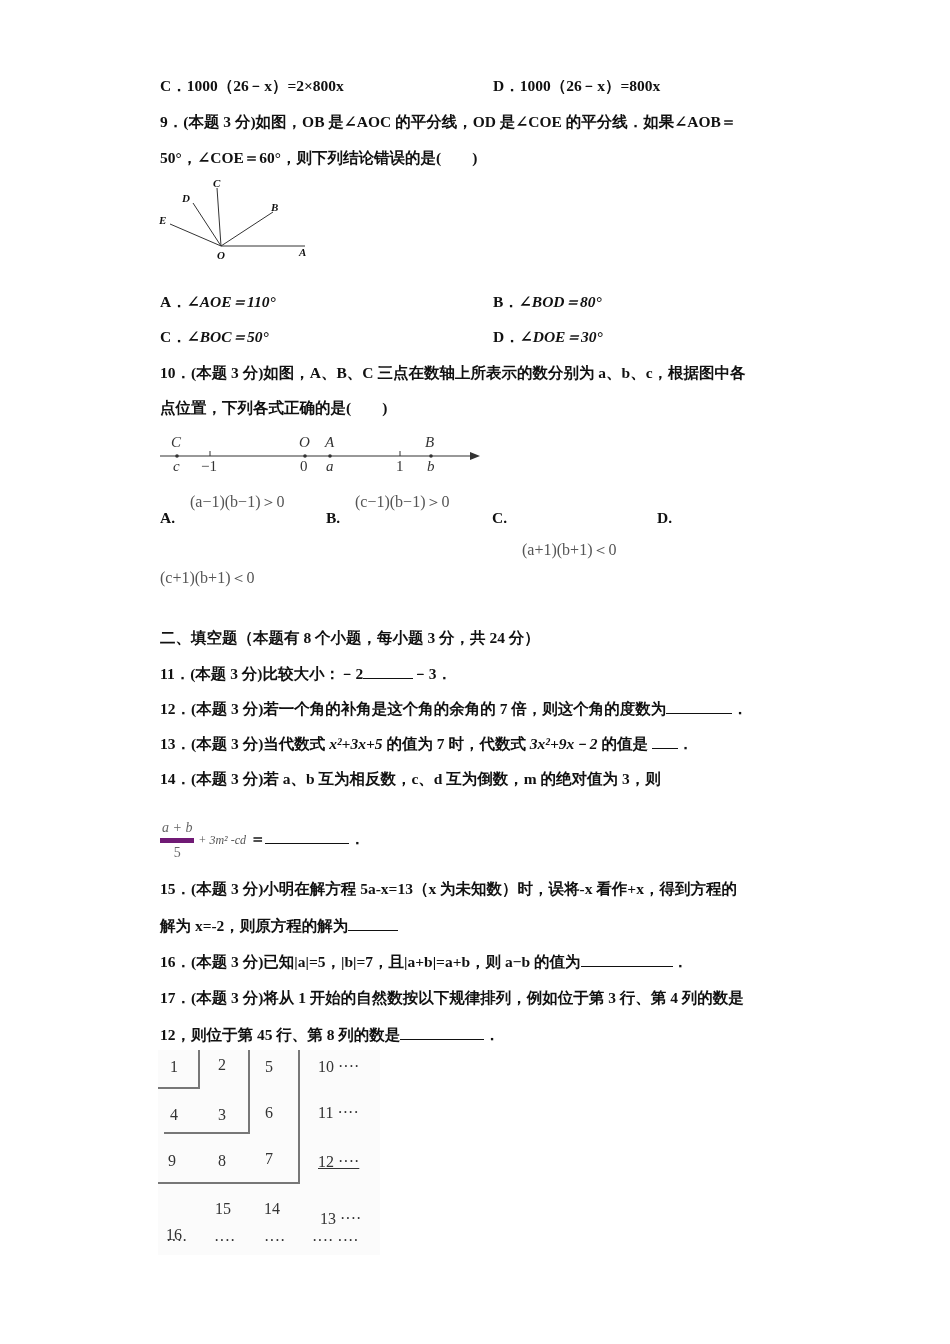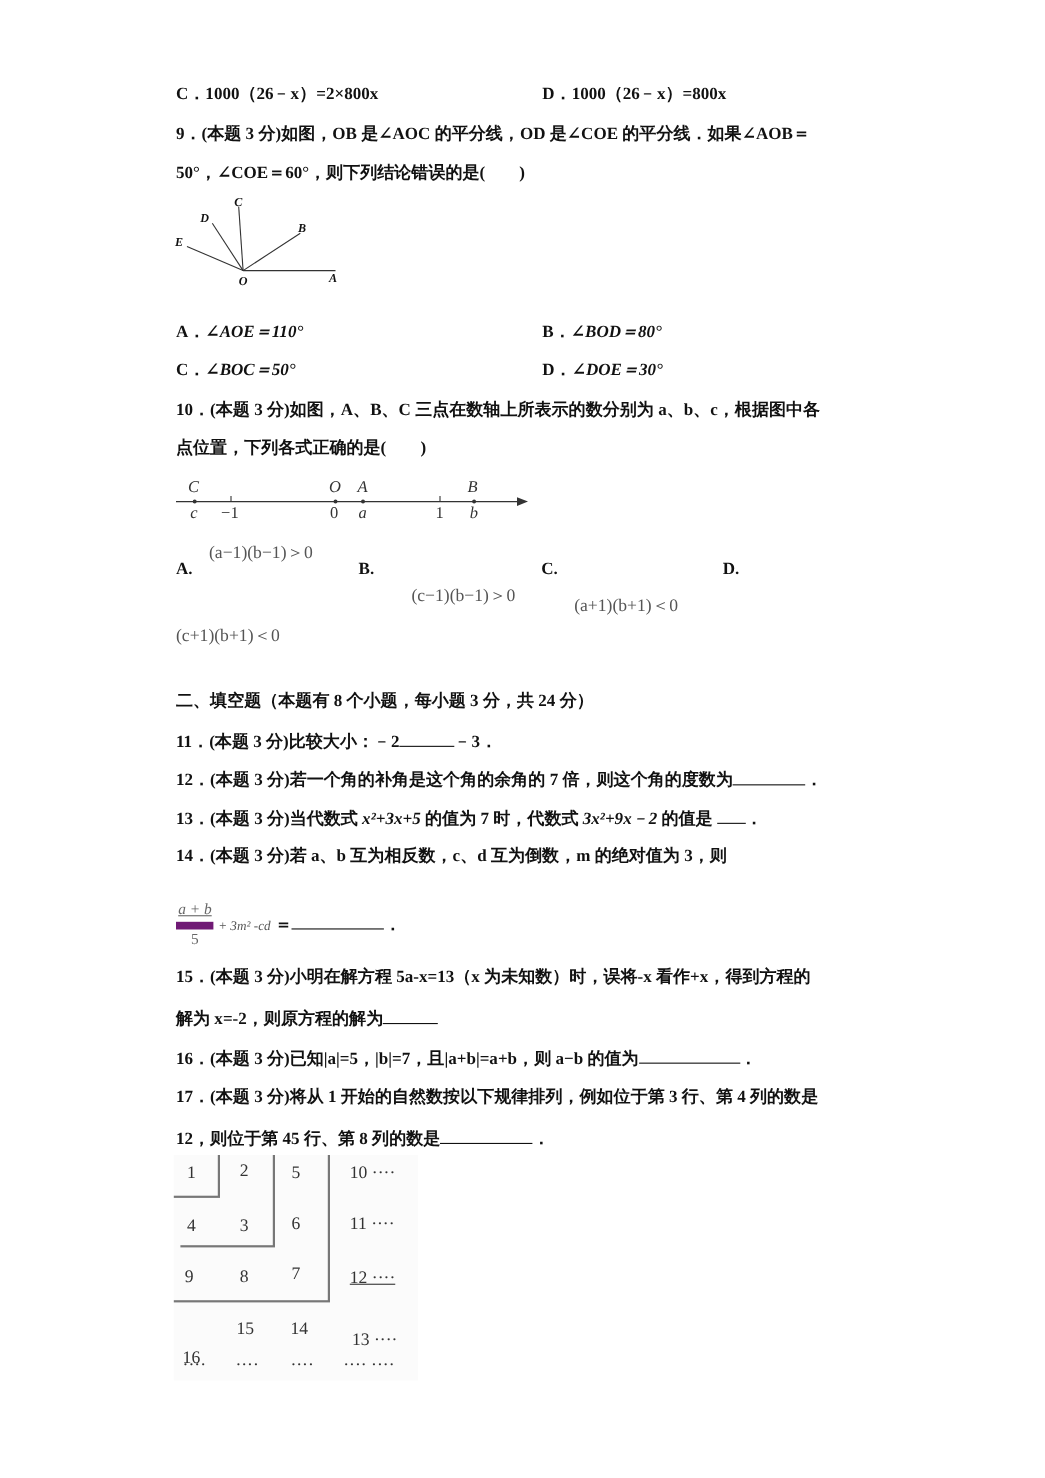--- a/index.html
+++ b/index.html
@@ -4,21 +4,21 @@
 <style>
   html, body { margin: 0; padding: 0; background: #ffffff; }
   body { width: 950px; height: 1344px; position: relative; overflow: hidden;
          font-family: "Liberation Serif", "DejaVu Serif", serif; color: #111; }
   .abs { position: absolute; white-space: nowrap; }
   .line { font-size: 15.5px; font-weight: bold; line-height: 20px; }
   .i { font-style: italic; }
   .math { font-family: "Liberation Serif", serif; font-weight: normal; color: #555; font-size: 16px; }
   .blank { display: inline-block; border-bottom: 1.2px solid #111; height: 14px; vertical-align: baseline; }
   .frac { display: inline-block; vertical-align: middle; text-align: center; color: #666; font-weight: normal; font-size: 14px; }
-  .frac .num { display: block; border-bottom: 7px solid #701a75; padding: 0 2px; font-style: italic; text-decoration: underline; }
+  .frac .num { display: block; border-bottom: 5px solid #701a75; padding: 0 2px; font-style: italic; }
   .frac .den { display: block; }
   .grid-num { position: absolute; font-family: "Liberation Serif", serif; font-size: 16px; color: #333; font-weight: normal; }
   .gline { position: absolute; background: #777; }
 </style>
 </head>
 <body>
 
 <div class="abs line" style="left:160px;top:76px;">
   <span>C．</span><span>1000（26﹣x）=2×800x</span>
 </div>
@@ -88,21 +88,21 @@
     <text x="145" y="41" font-style="normal">0</text>
     <text x="171" y="41">a</text>
     <text x="241" y="41" font-style="normal">1</text>
     <text x="272" y="41">b</text>
   </g>
 </svg>
 
 <div class="abs line" style="left:160px;top:508px;">A.</div>
 <div class="abs math" style="left:190px;top:492px;">(a−1)(b−1)＞0</div>
 <div class="abs line" style="left:326px;top:508px;">B.</div>
-<div class="abs math" style="left:374px;top:492px;margin-top:39px;">(c−1)(b−1)＞0</div>
+<div class="abs math" style="left:355px;top:492px;">(c−1)(b−1)＞0</div>
 <div class="abs line" style="left:492px;top:508px;">C.</div>
 <div class="abs math" style="left:522px;top:492px;margin-top:48px;">(a+1)(b+1)＜0</div>
 <div class="abs line" style="left:657px;top:508px;">D.</div>
 <div class="abs math" style="left:160px;top:568px;">(c+1)(b+1)＜0</div>
 
 <div class="abs line" style="left:160px;top:628px;">二、填空题（本题有 8 个小题，每小题 3 分，共 24 分）</div>
 
 <div class="abs line" style="left:160px;top:664px;">
   <span>11．</span><span>(本题 3 分)</span><span>比较大小：﹣2</span><span class="blank" style="width:50px;"></span><span>﹣3．</span>
 </div>

